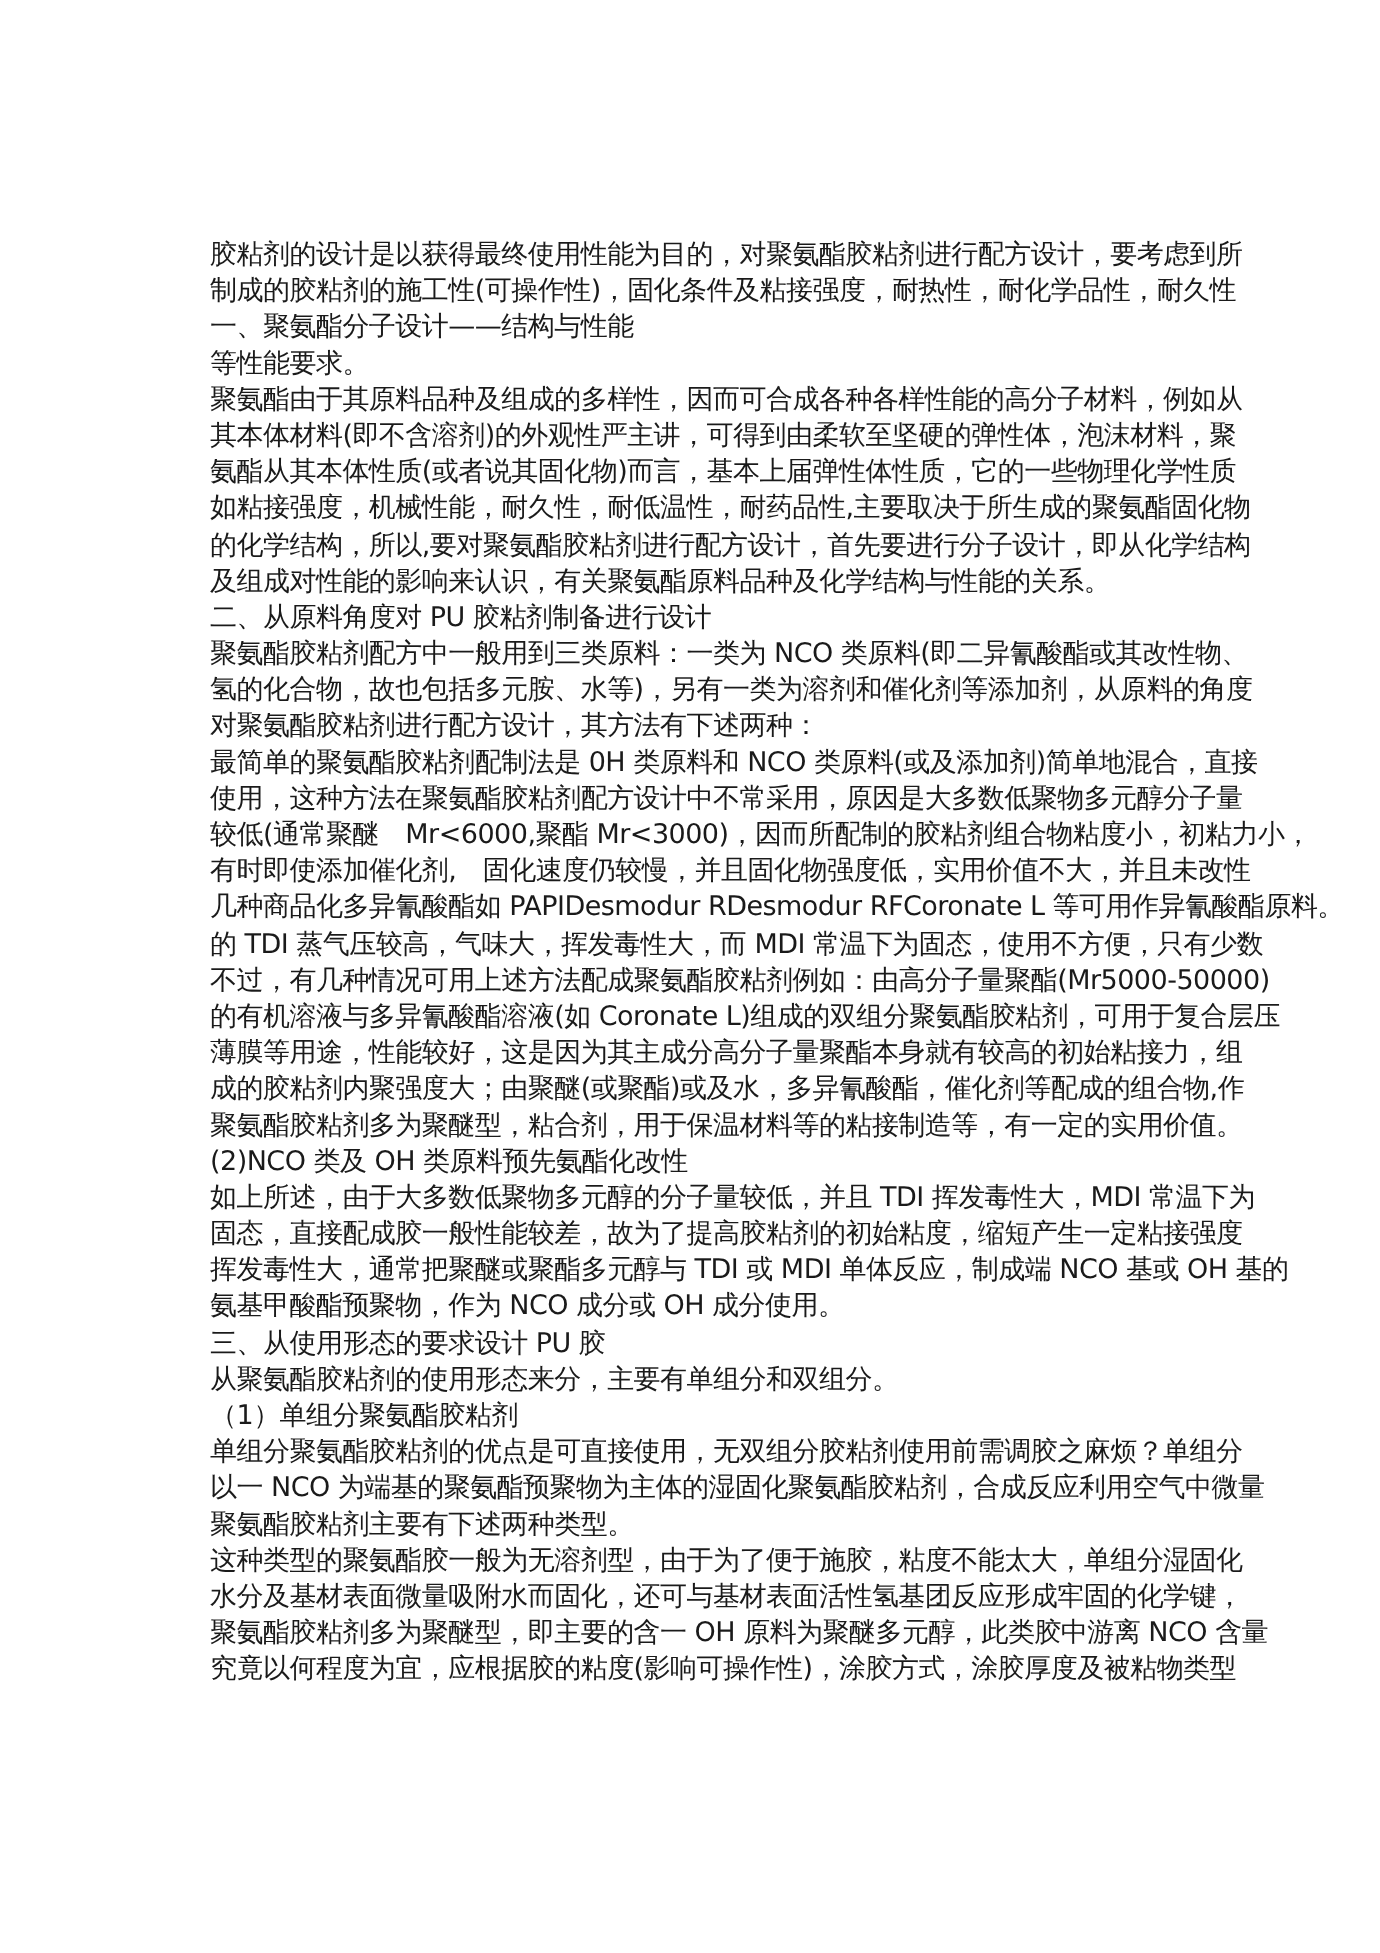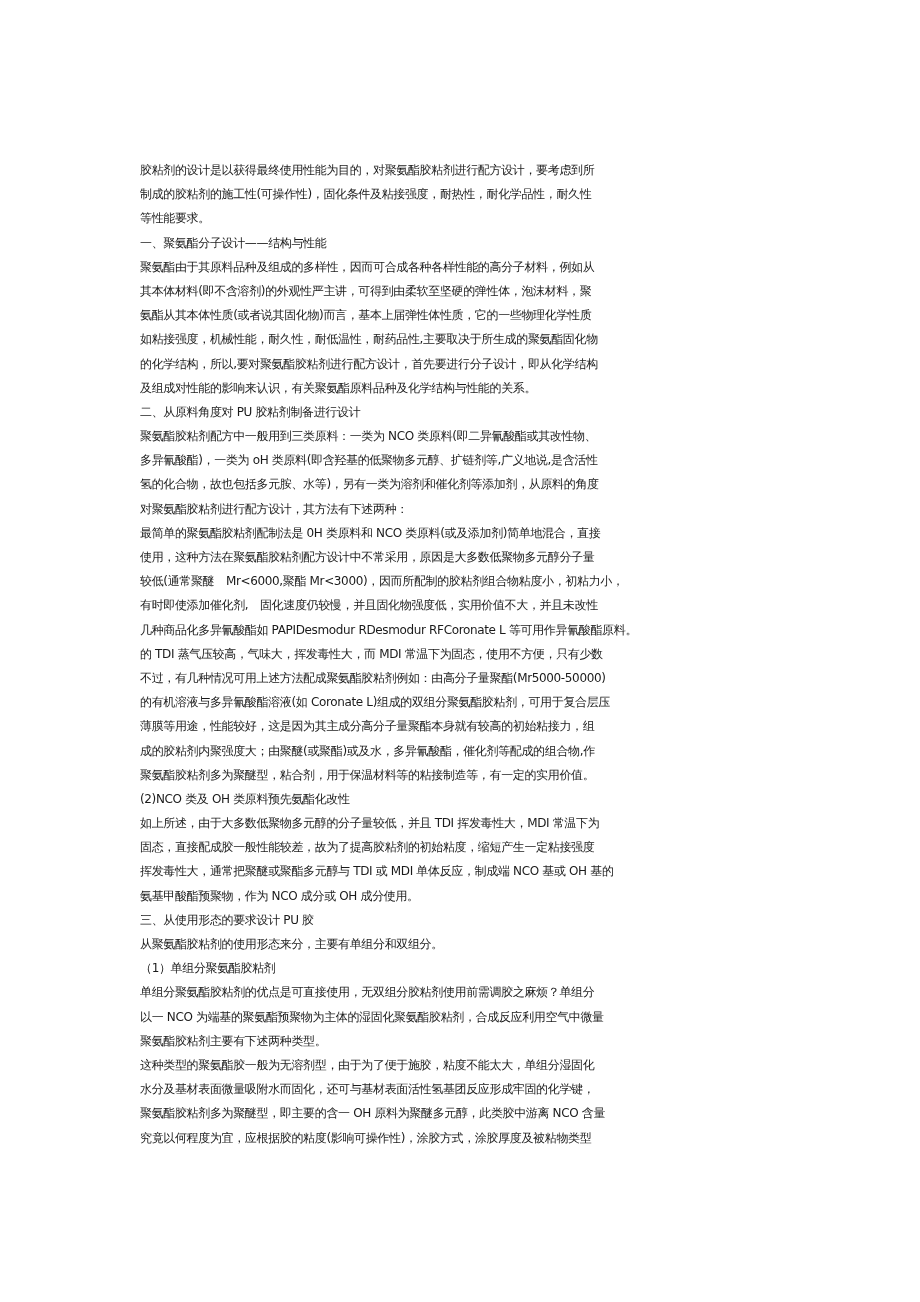--- a/index.html
+++ b/index.html
@@ -16,43 +16,42 @@
   .page {
     position: absolute;
     left: 140px;
     top: 158px;
     width: 650px;
   }
   .line {
     height: 24.2px;
     line-height: 24.2px;
     font-family: "DejaVu Sans", "Liberation Sans", sans-serif;
-    font-size: 12px;
+    font-size: 18px;
     color: #1a1a1a;
     white-space: nowrap;
     letter-spacing: -0.35px;
   }
 </style>
 </head>
 <body>
 
 <div class="page">
   <div class="line">胶粘剂的设计是以获得最终使用性能为目的，对聚氨酯胶粘剂进行配方设计，要考虑到所</div>
   <div class="line">制成的胶粘剂的施工性(可操作性)，固化条件及粘接强度，耐热性，耐化学品性，耐久性</div>
+  <div class="line">一、聚氨酯分子设计——结构与性能</div>
   <div class="line">等性能要求。</div>
-  <div class="line">一、聚氨酯分子设计——结构与性能</div>
   <div class="line">聚氨酯由于其原料品种及组成的多样性，因而可合成各种各样性能的高分子材料，例如从</div>
   <div class="line">其本体材料(即不含溶剂)的外观性严主讲，可得到由柔软至坚硬的弹性体，泡沫材料，聚</div>
   <div class="line">氨酯从其本体性质(或者说其固化物)而言，基本上届弹性体性质，它的一些物理化学性质</div>
   <div class="line">如粘接强度，机械性能，耐久性，耐低温性，耐药品性,主要取决于所生成的聚氨酯固化物</div>
   <div class="line">的化学结构，所以,要对聚氨酯胶粘剂进行配方设计，首先要进行分子设计，即从化学结构</div>
   <div class="line">及组成对性能的影响来认识，有关聚氨酯原料品种及化学结构与性能的关系。</div>
   <div class="line">二、从原料角度对 PU 胶粘剂制备进行设计</div>
   <div class="line">聚氨酯胶粘剂配方中一般用到三类原料：一类为 NCO 类原料(即二异氰酸酯或其改性物、</div>
-  <div class="line">多异氰酸酯)，一类为 oH 类原料(即含羟基的低聚物多元醇、扩链剂等,广义地说,是含活性</div>
   <div class="line">氢的化合物，故也包括多元胺、水等)，另有一类为溶剂和催化剂等添加剂，从原料的角度</div>
   <div class="line">对聚氨酯胶粘剂进行配方设计，其方法有下述两种：</div>
   <div class="line">最简单的聚氨酯胶粘剂配制法是 0H 类原料和 NCO 类原料(或及添加剂)简单地混合，直接</div>
   <div class="line">使用，这种方法在聚氨酯胶粘剂配方设计中不常采用，原因是大多数低聚物多元醇分子量</div>
   <div class="line">较低(通常聚醚　Mr&lt;6000,聚酯 Mr&lt;3000)，因而所配制的胶粘剂组合物粘度小，初粘力小，</div>
   <div class="line">有时即使添加催化剂,　固化速度仍较慢，并且固化物强度低，实用价值不大，并且未改性</div>
   <div class="line">几种商品化多异氰酸酯如 PAPIDesmodur RDesmodur RFCoronate L 等可用作异氰酸酯原料。</div>
   <div class="line">的 TDI 蒸气压较高，气味大，挥发毒性大，而 MDI 常温下为固态，使用不方便，只有少数</div>
   <div class="line">不过，有几种情况可用上述方法配成聚氨酯胶粘剂例如：由高分子量聚酯(Mr5000-50000)</div>
   <div class="line">的有机溶液与多异氰酸酯溶液(如 Coronate  L)组成的双组分聚氨酯胶粘剂，可用于复合层压</div>

